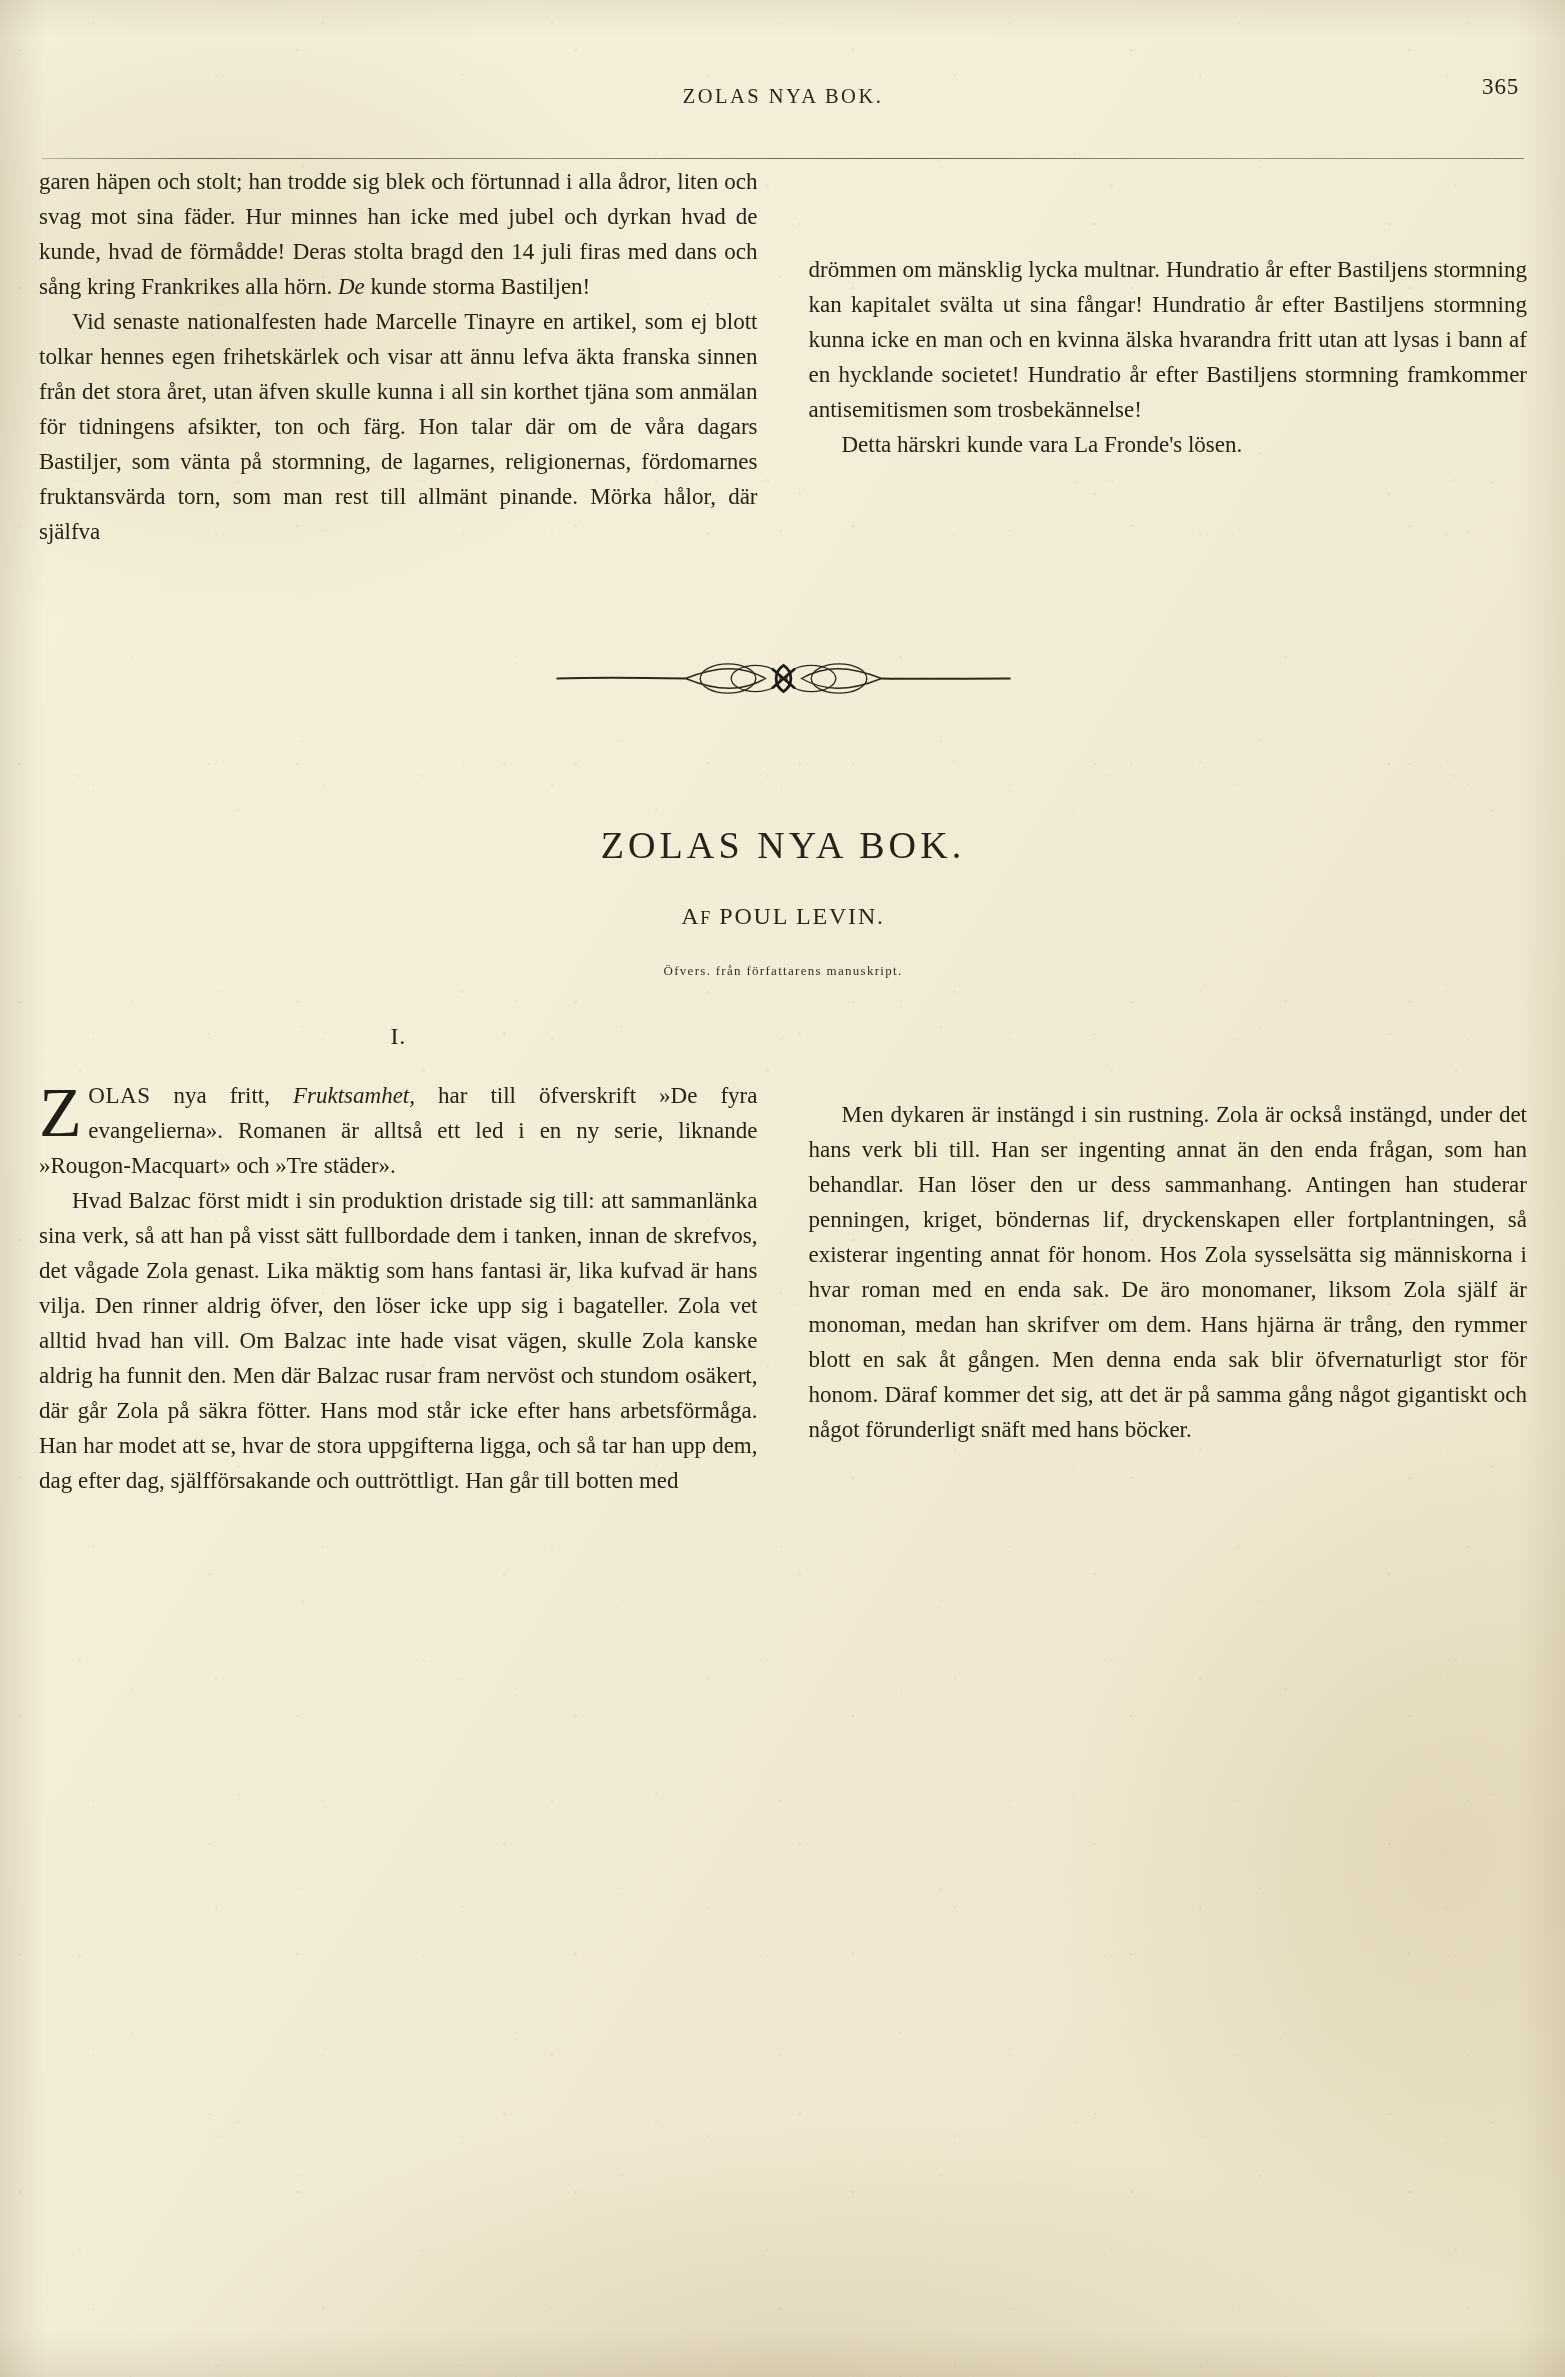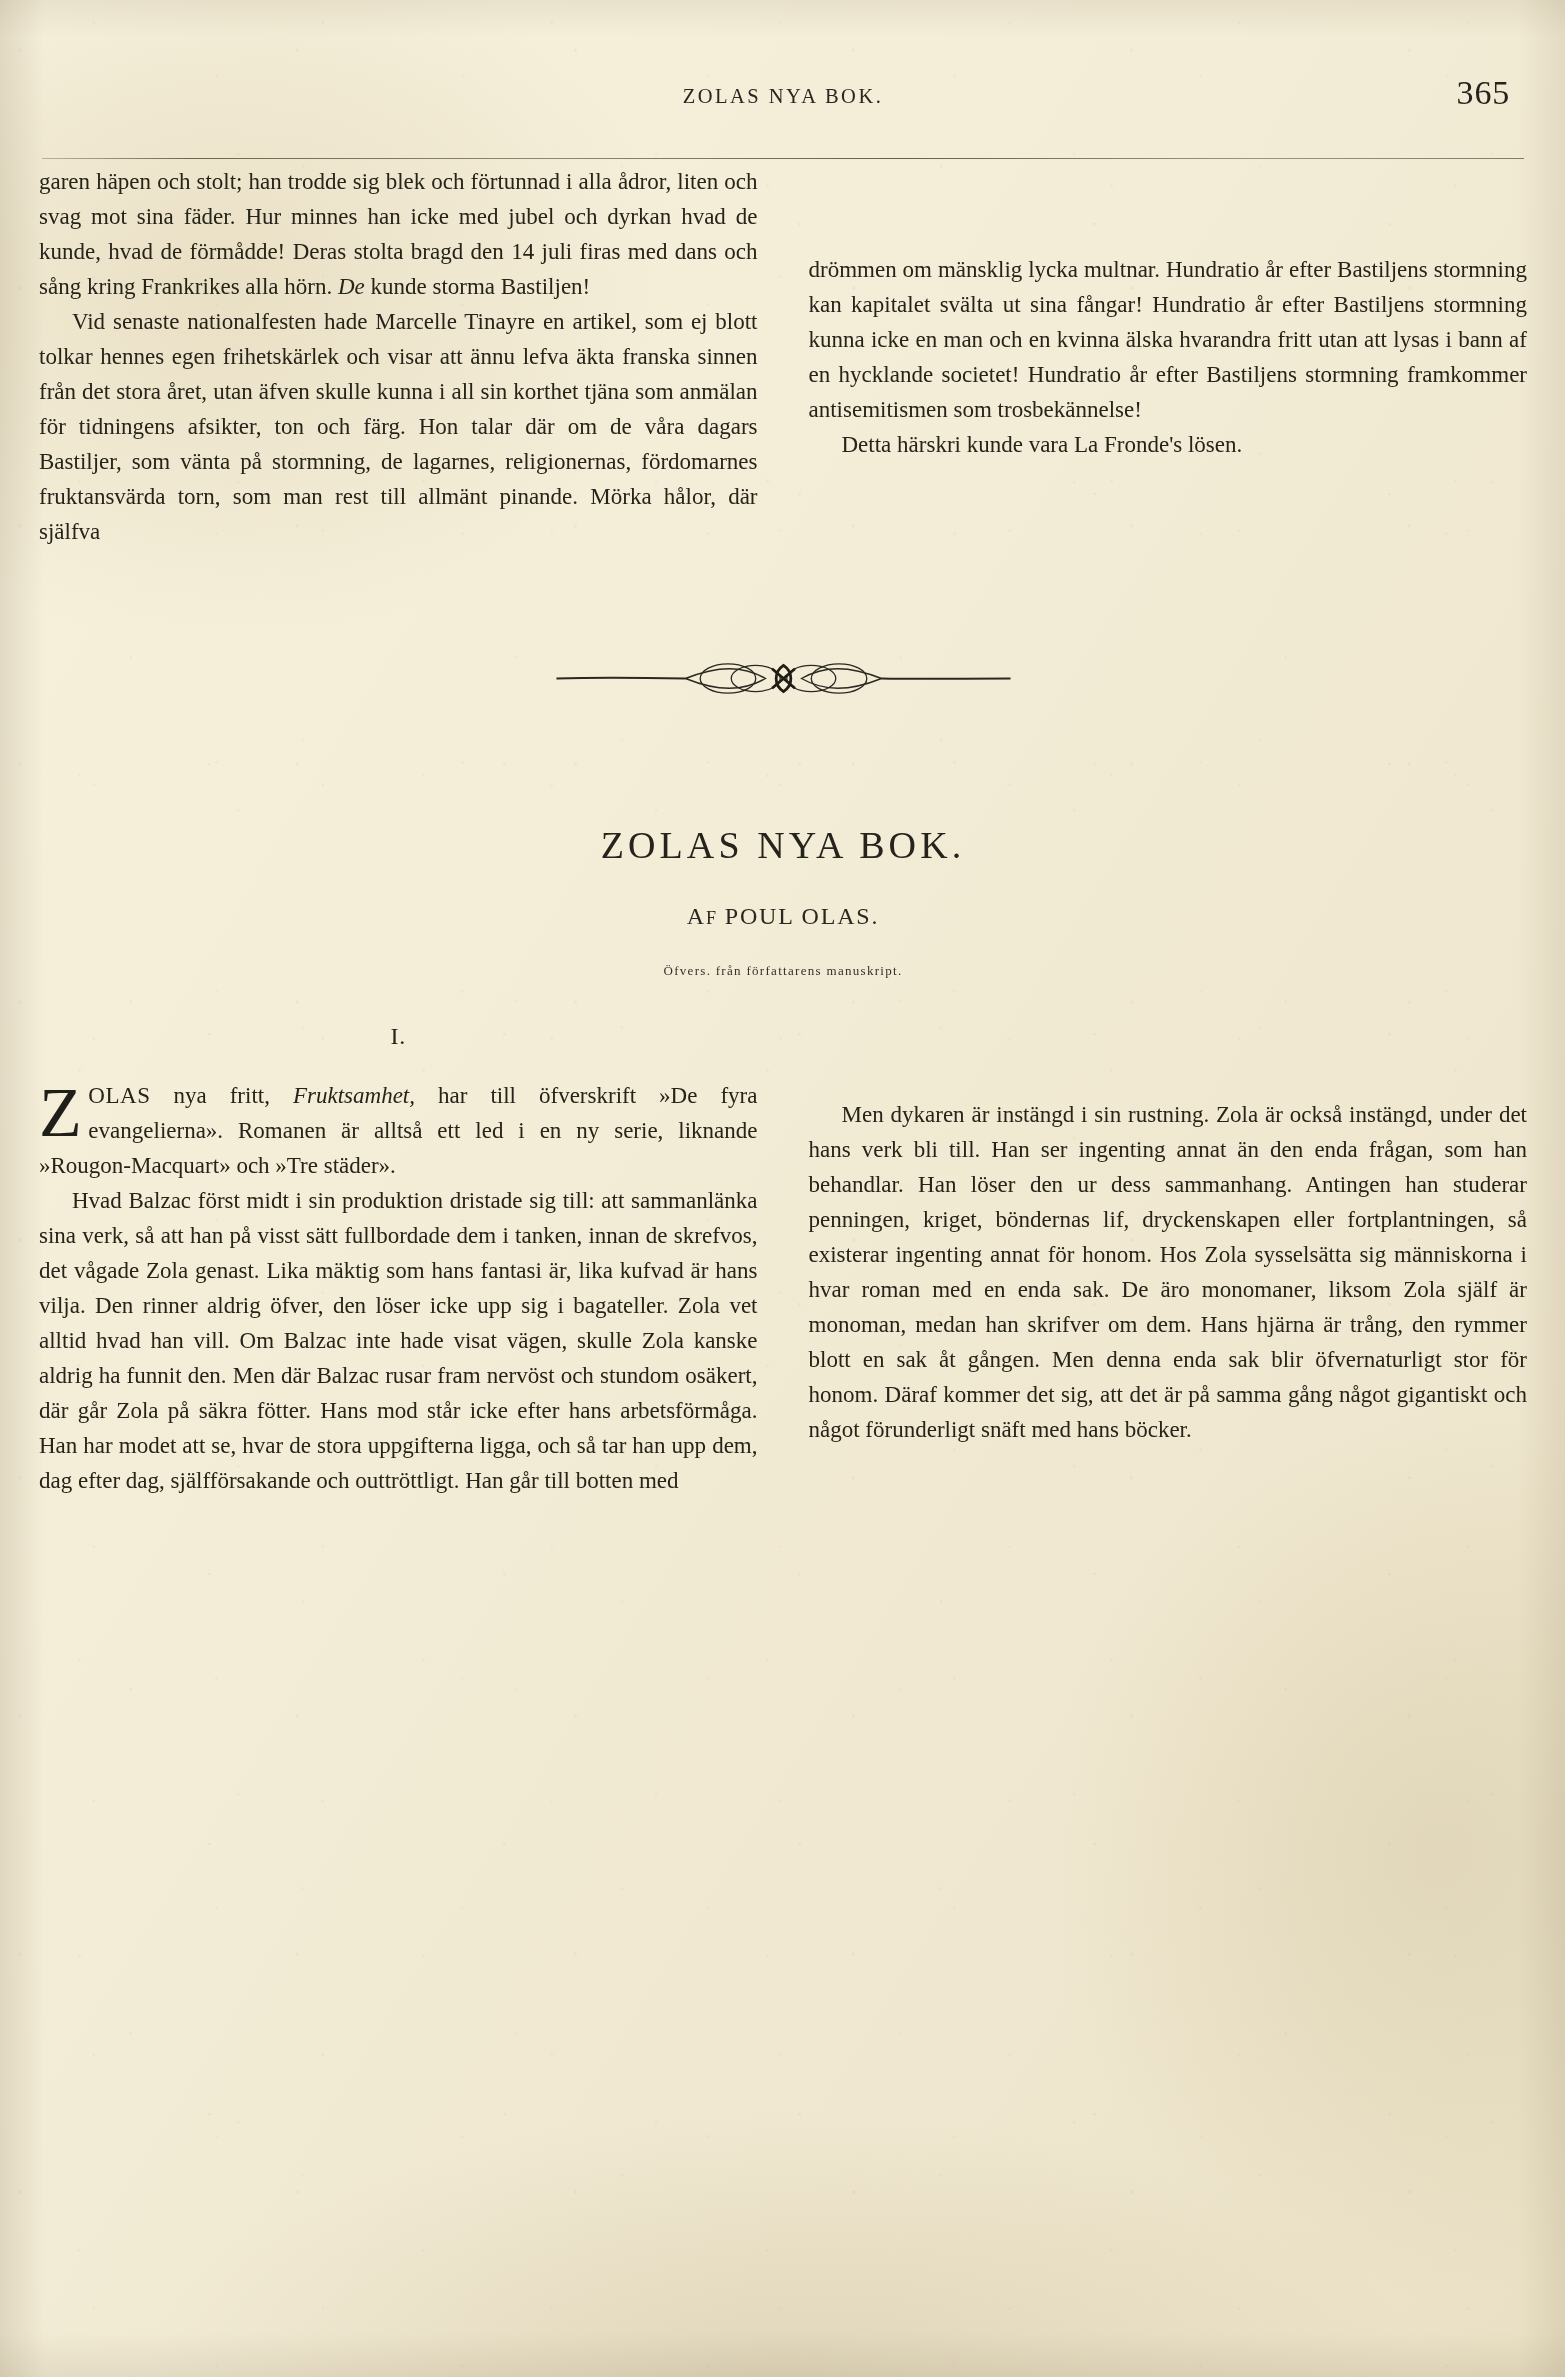--- a/index.html
+++ b/index.html
@@ -70,23 +70,23 @@
     position: absolute;
     left: 0; right: 0;
     top: 13px;
     text-align: center;
     font-size: 20.5px;
     letter-spacing: 2.5px;
     color: #2a2721;
   }
   .runhead-folio {
     position: absolute;
-    right: 17px;
+    right: 8px;
     top: 1.6px;
-    font-size: 34px;
+    font-size: 23px;
     letter-spacing: 0.8px;
     color: #26231d;
   }
   .runhead-rule {
     position: absolute;
     left: 3.3px; right: 3.3px;
     bottom: 4.9px;
     height: 1.6px;
     background: linear-gradient(to right,
       rgba(60,54,40,.30) 0%, rgba(60,54,40,.72) 10%, rgba(60,54,40,.55) 34%,
@@ -222,21 +222,21 @@
         <g fill="none" stroke="#1f1c16" stroke-width="3.4">
           <path d="M266 18 L 294 42"></path>
           <path d="M294 18 L 266 42"></path>
           <path d="M280 14 C 292 22, 292 38, 280 46 C 268 38, 268 22, 280 14 Z"></path>
         </g>
       </svg>
     </div>
 
     <div class="article-head">
       <div class="article-title">ZOLAS NYA BOK.</div>
-      <div class="article-byline"><span>A</span><span class="sc">F</span>&nbsp;<span>POUL OLAS.</span></div>
+      <div class="article-byline"><span>A</span><span class="sc">F</span>&nbsp;<span>POUL LEVIN.</span></div>
       <div class="article-note">Öfvers. från författarens manuskript.</div>
     </div>
 
     <div class="cols lower-cols">
 
       <div class="col col-left">
         <div class="section-num">I.</div>
         <p><span class="dropcap">Z</span><span class="smallcaps">OLAS</span><span> nya fritt, </span><span class="it">Fruktsamhet,</span><span> har till öfverskrift »De fyra evangelierna». Romanen är alltså ett led i en ny serie, liknande »Rougon-Macquart» och »Tre städer».</span></p>
         <p class="indent">Hvad Balzac först midt i sin produktion dristade sig till: att sammanlänka sina verk, så att han på visst sätt fullbordade dem i tanken, innan de skrefvos, det vågade Zola genast. Lika mäktig som hans fantasi är, lika kufvad är hans vilja. Den rinner aldrig öfver, den löser icke upp sig i bagateller. Zola vet alltid hvad han vill. Om Balzac inte hade visat vägen, skulle Zola kanske aldrig ha funnit den. Men där Balzac rusar fram nervöst och stundom osäkert, där går Zola på säkra fötter. Hans mod står icke efter hans arbetsförmåga. Han har modet att se, hvar de stora uppgifterna ligga, och så tar han upp dem, dag efter dag, själfförsakande och outtröttligt. Han går till botten med</p>
       </div>

